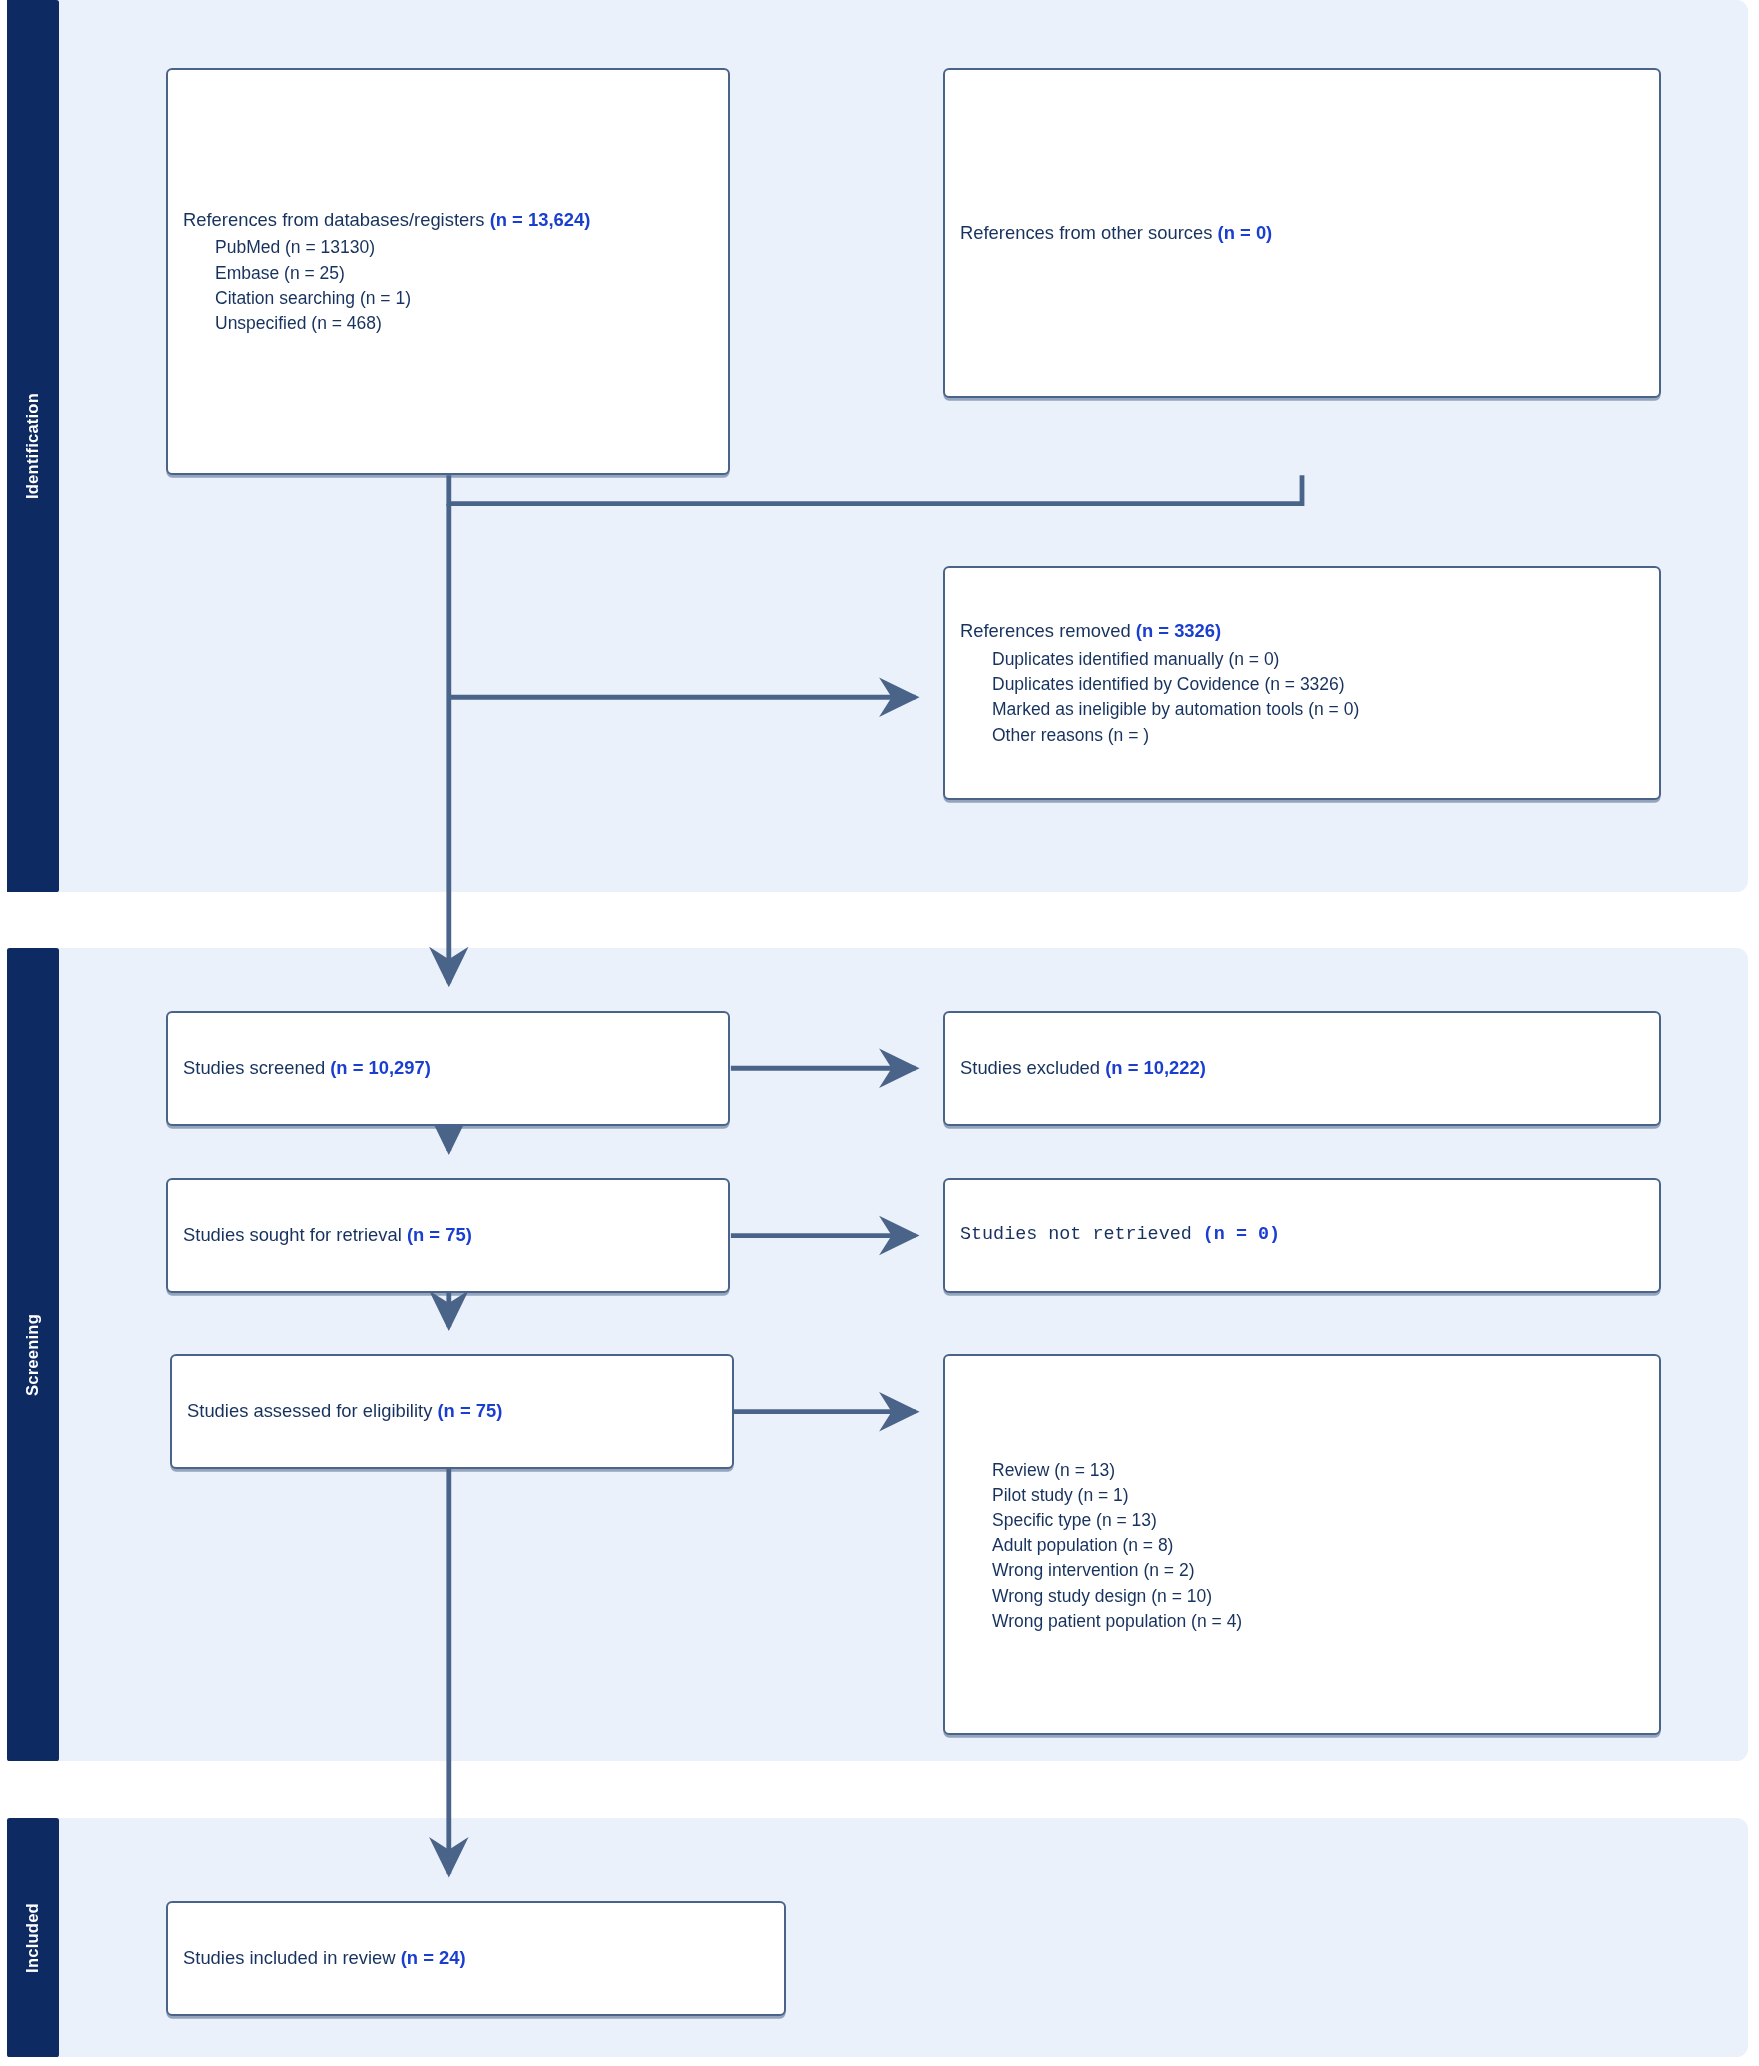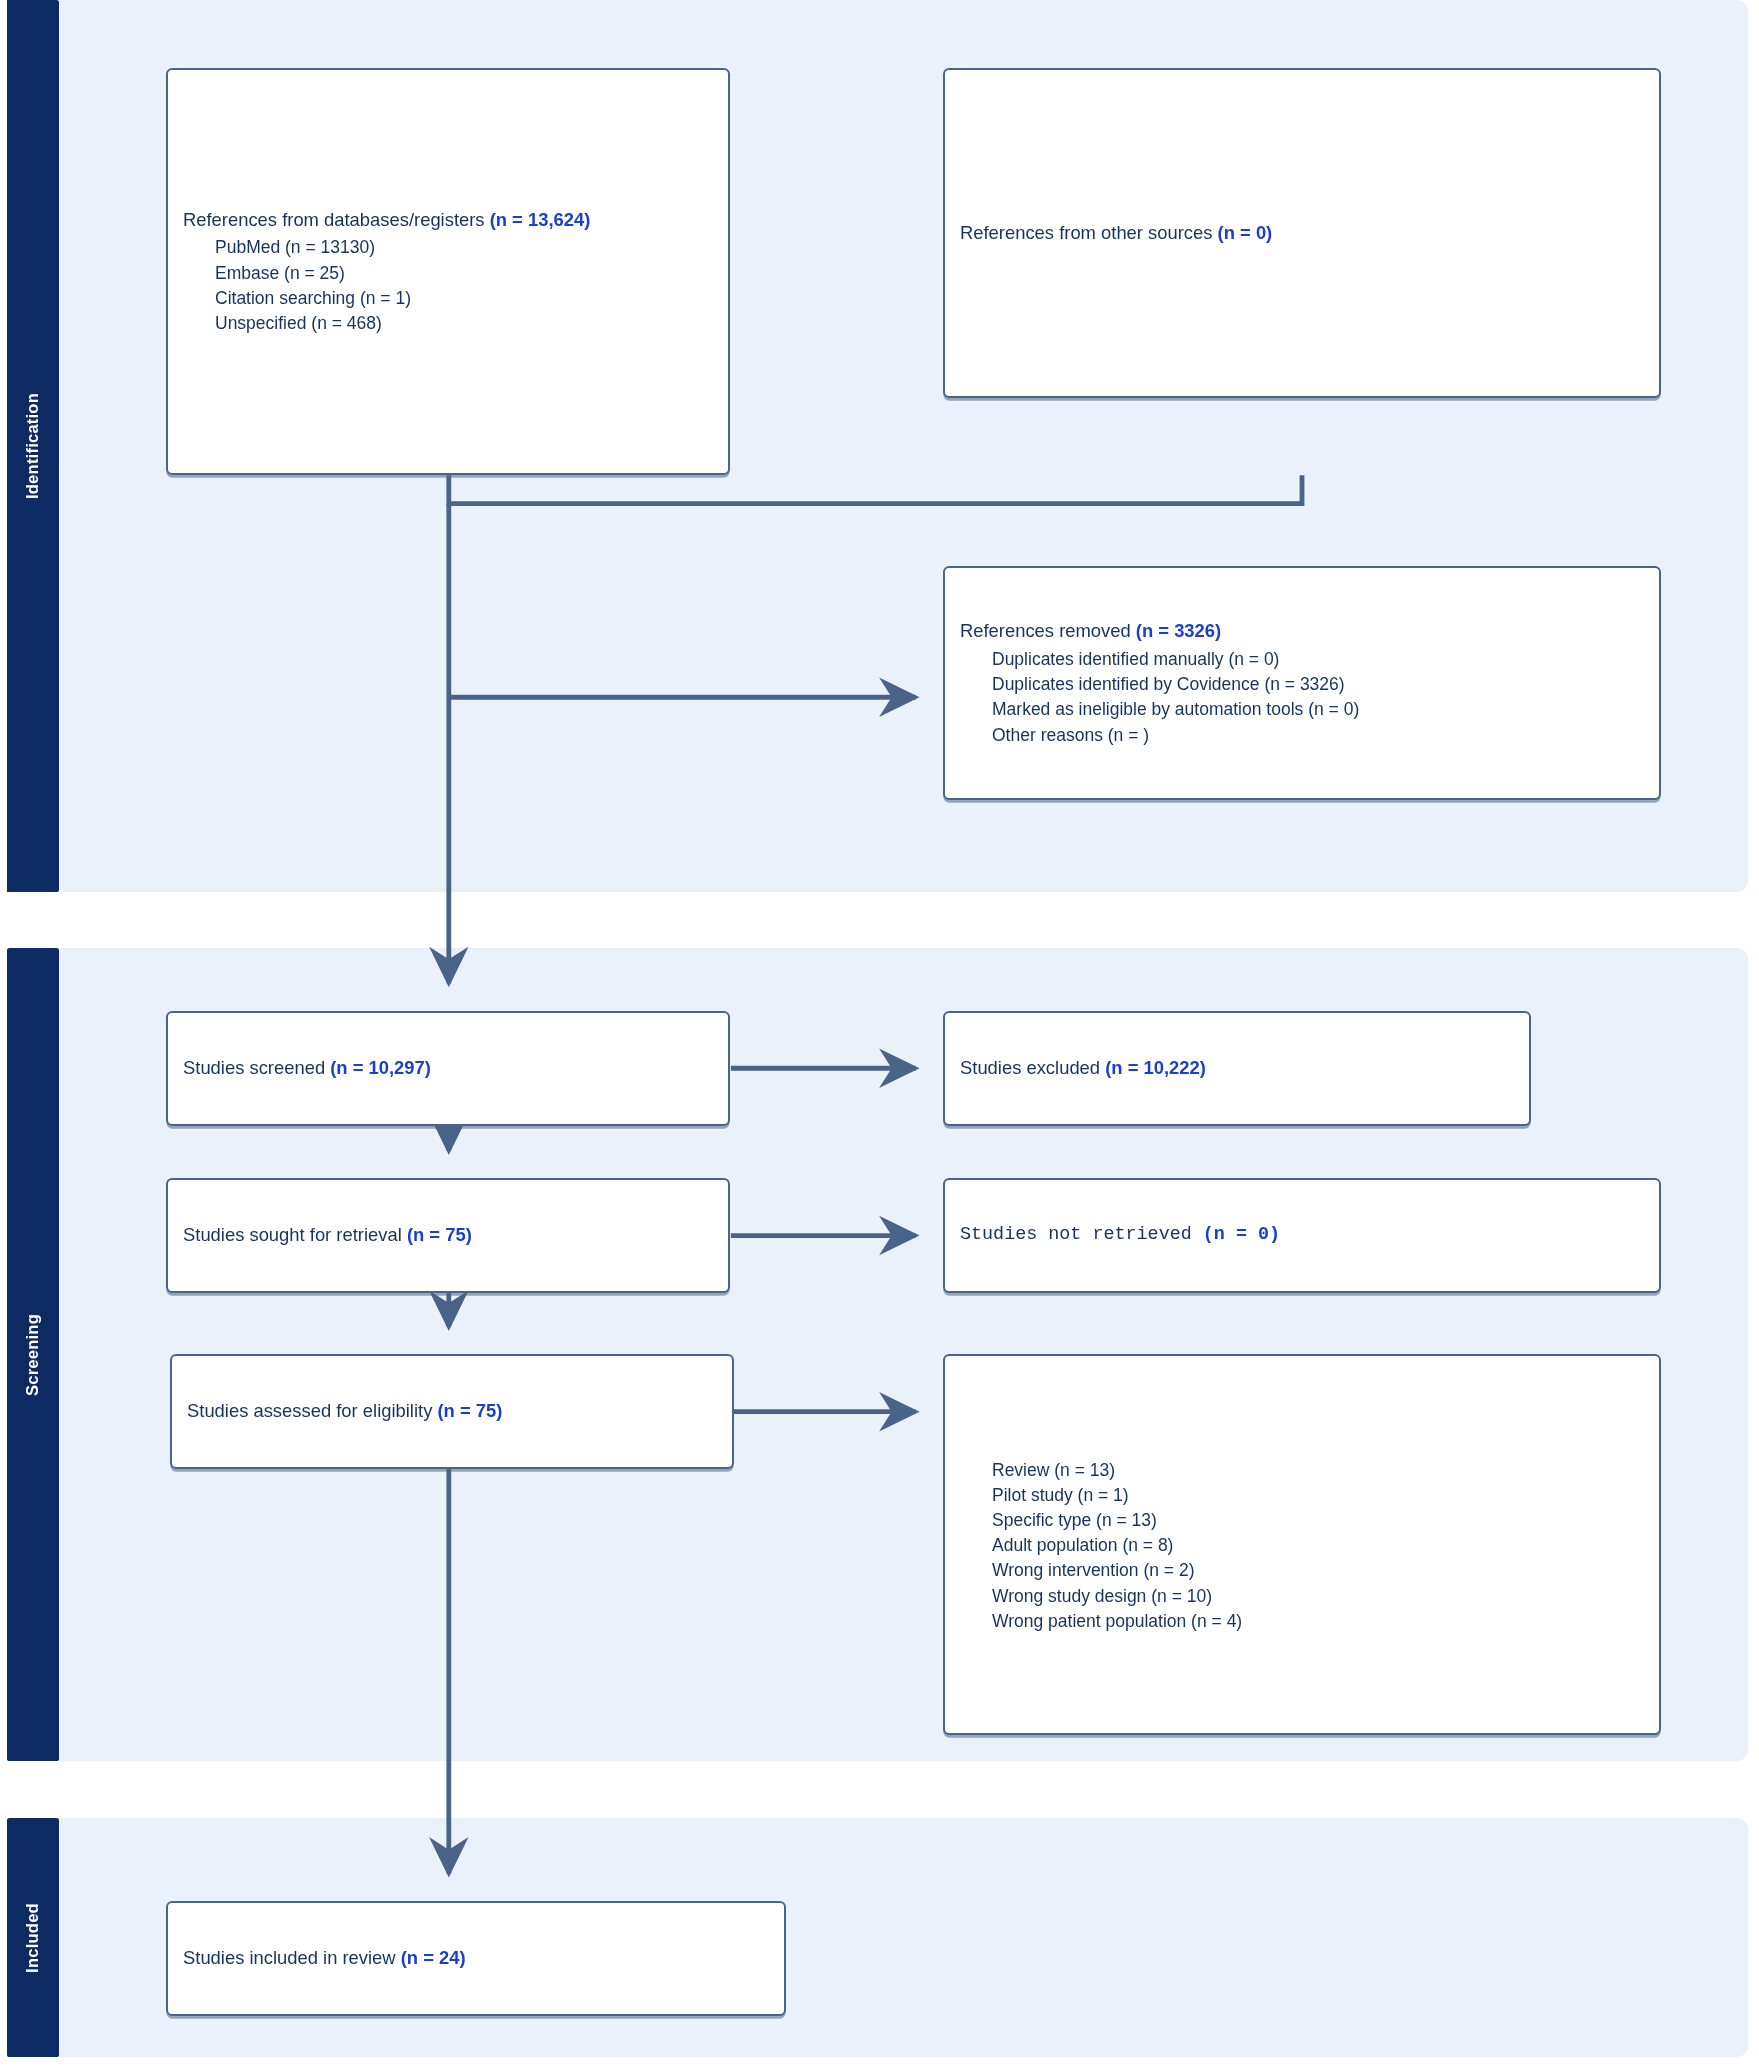--- a/index.html
+++ b/index.html
@@ -37,21 +37,21 @@
   .fbox .hdr b{color:#1a3fd0;font-weight:bold;}
   .fbox ul{list-style:none;margin:2.6px 0 0 0;padding:0 0 0 32px;}
   .fbox ul li{font-size:17.5px;color:#17325e;line-height:1.44;white-space:nowrap;}
 
   
   #box-db-registers   {left:166px;  top:68px;  width:564px; height:407px;}
   #box-other-sources  {left:943px; top:68px;  width:718px; height:330px;}
   #box-refs-removed   {left:943px; top:566px; width:718px; height:234px;}
 
   #box-screened       {left:166px;  top:1011px; width:564px; height:115px;}
-  #box-excluded-1     {left:943px; top:1011px; width:588px; height:115px;}
+  #box-excluded-1     {left:943px; top:1011px; width:718px; height:115px;}
   #box-sought         {left:166px;  top:1178px; width:564px; height:115px;justify-content:center;}
   #box-not-retrieved  {left:943px; top:1178px; width:718px; height:115px;font-family:Liberation Mono, monospace;}
   #box-assessed       {left:170px;  top:1354px; width:564px; height:115px;}
   #box-excluded-2     {left:943px; top:1354px; width:718px; height:381px;}
 
   #box-included       {left:166px;  top:1901px; width:620px; height:115px;}
 
   
   .fbox.single{justify-content:center;}
   .fbox.single .hdr{margin:0;}

